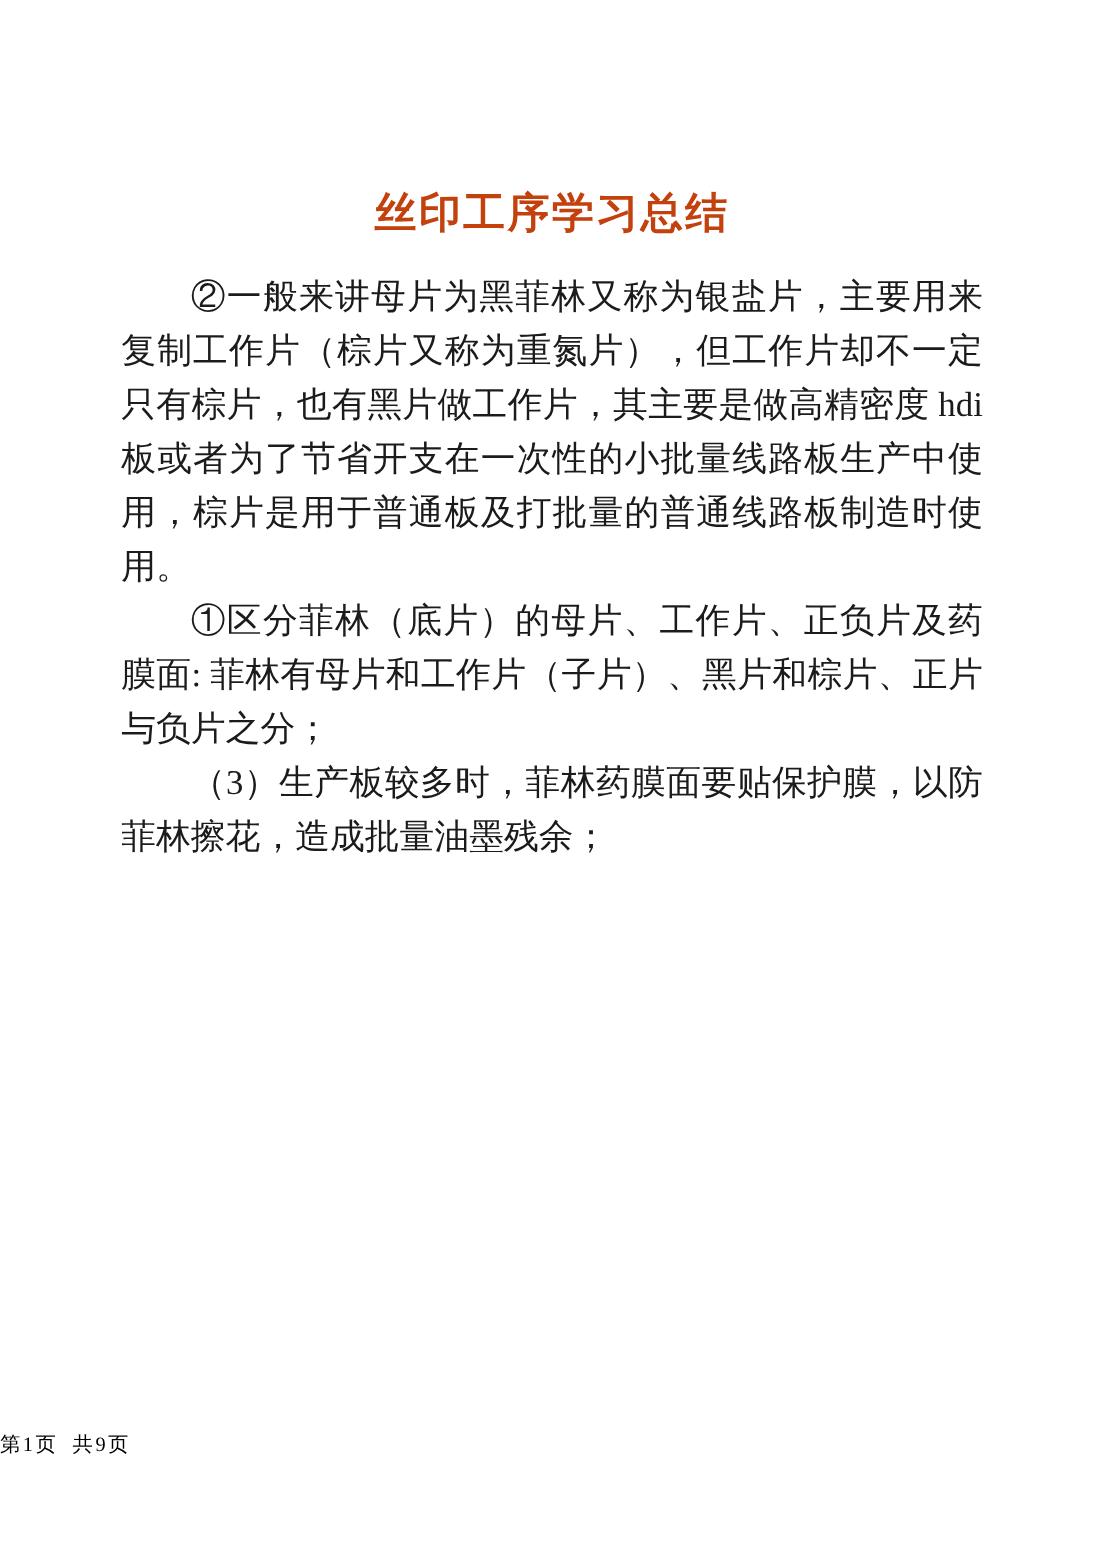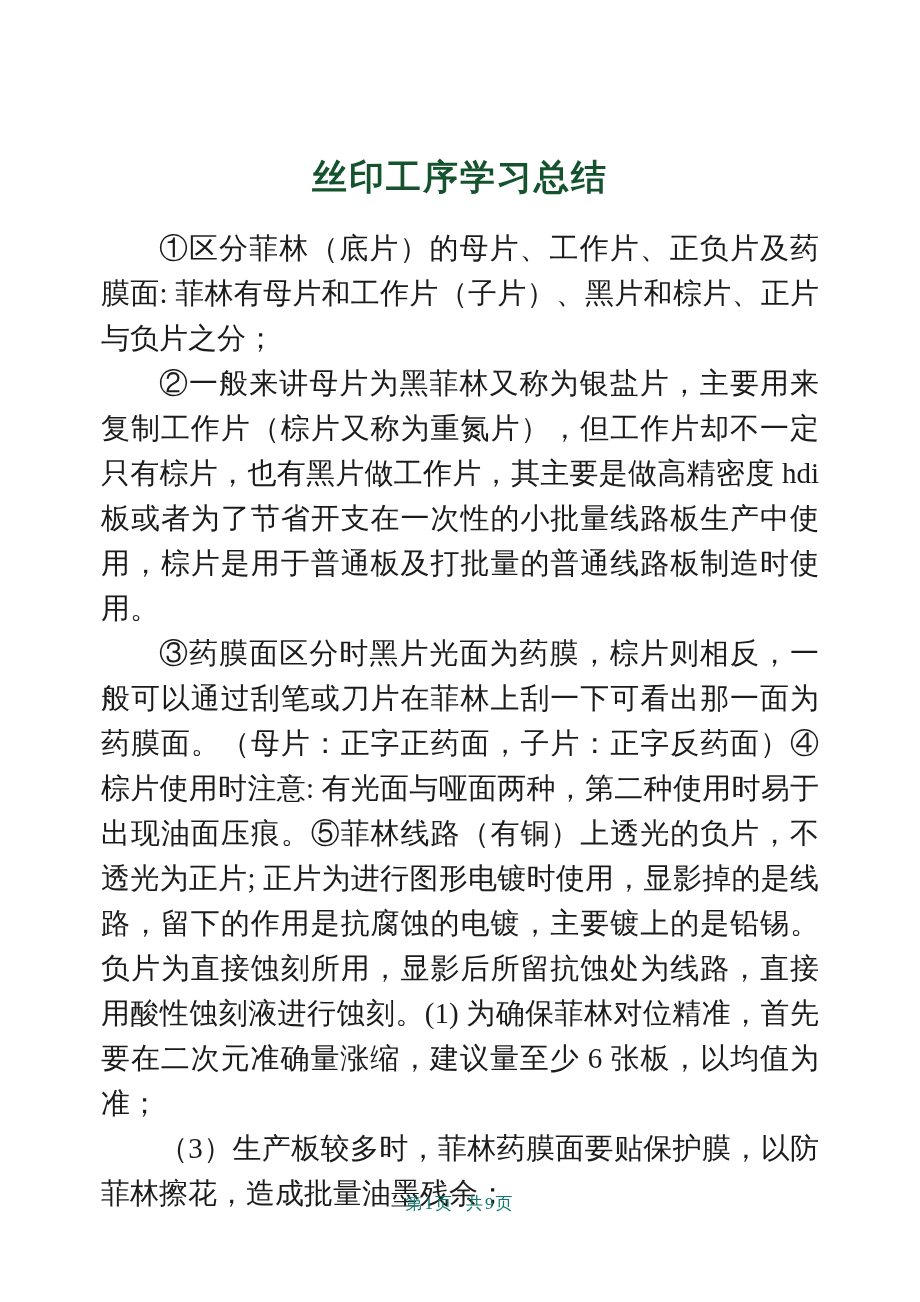--- a/index.html
+++ b/index.html
@@ -21,65 +21,64 @@
     background: #ffffff;
   }
   .doc-title {
     margin: 0;
     padding-top: 152px;
     text-align: center;
     font-size: 35px;
     line-height: 52px;
     font-weight: 700;
     letter-spacing: 2px;
-    color: #14532d;
+    color: #c2410c;
   }
   .doc-body {
     width: 718px;
     margin: 22px auto 0 101px;
     font-size: 29px;
     line-height: 45px;
     text-align: justify;
     text-justify: inter-character;
     color: #1b1b1b;
   }
   .doc-body p {
     margin: 0;
     text-indent: 2em;
     word-break: break-all;
   }
   .page-footer {
     position: absolute;
     top: 1192px;
     left: 0;
     width: 920px;
-    text-align: center;
+    text-align: left;
     font-size: 17px;
     line-height: 24px;
-    color: #0f766e;
+    color: #000000;
   }
   .page-footer .pf-part {
     letter-spacing: 2px;
   }
   .page-footer .pf-gap {
     display: inline-block;
     width: 12px;
   }
 </style>
 </head>
 <body>
 
 <div class="page">
 
   <h1 class="doc-title">丝印工序学习总结</h1>
 
   <div class="doc-body">
+    <p>②一般来讲母片为黑菲林又称为银盐片，主要用来复制工作片（棕片又称为重氮片），但工作片却不一定只有棕片，也有黑片做工作片，其主要是做高精密度 hdi 板或者为了节省开支在一次性的小批量线路板生产中使用，棕片是用于普通板及打批量的普通线路板制造时使用。</p>
     <p>①区分菲林（底片）的母片、工作片、正负片及药膜面: 菲林有母片和工作片（子片）、黑片和棕片、正片与负片之分；</p>
-    <p>②一般来讲母片为黑菲林又称为银盐片，主要用来复制工作片（棕片又称为重氮片），但工作片却不一定只有棕片，也有黑片做工作片，其主要是做高精密度 hdi 板或者为了节省开支在一次性的小批量线路板生产中使用，棕片是用于普通板及打批量的普通线路板制造时使用。</p>
-    <p>③药膜面区分时黑片光面为药膜，棕片则相反，一般可以通过刮笔或刀片在菲林上刮一下可看出那一面为药膜面。（母片：正字正药面，子片：正字反药面）④棕片使用时注意: 有光面与哑面两种，第二种使用时易于出现油面压痕。⑤菲林线路（有铜）上透光的负片，不透光为正片; 正片为进行图形电镀时使用，显影掉的是线路，留下的作用是抗腐蚀的电镀，主要镀上的是铅锡。负片为直接蚀刻所用，显影后所留抗蚀处为线路，直接用酸性蚀刻液进行蚀刻。(1) 为确保菲林对位精准，首先要在二次元准确量涨缩，建议量至少 6 张板，以均值为准；</p>
     <p>（3）生产板较多时，菲林药膜面要贴保护膜，以防菲林擦花，造成批量油墨残余；</p>
   </div>
 
   <div class="page-footer">
     <span class="pf-part">第1页</span><span class="pf-gap"></span><span class="pf-part">共9页</span>
   </div>
 
 </div>
 
 </body></html>

